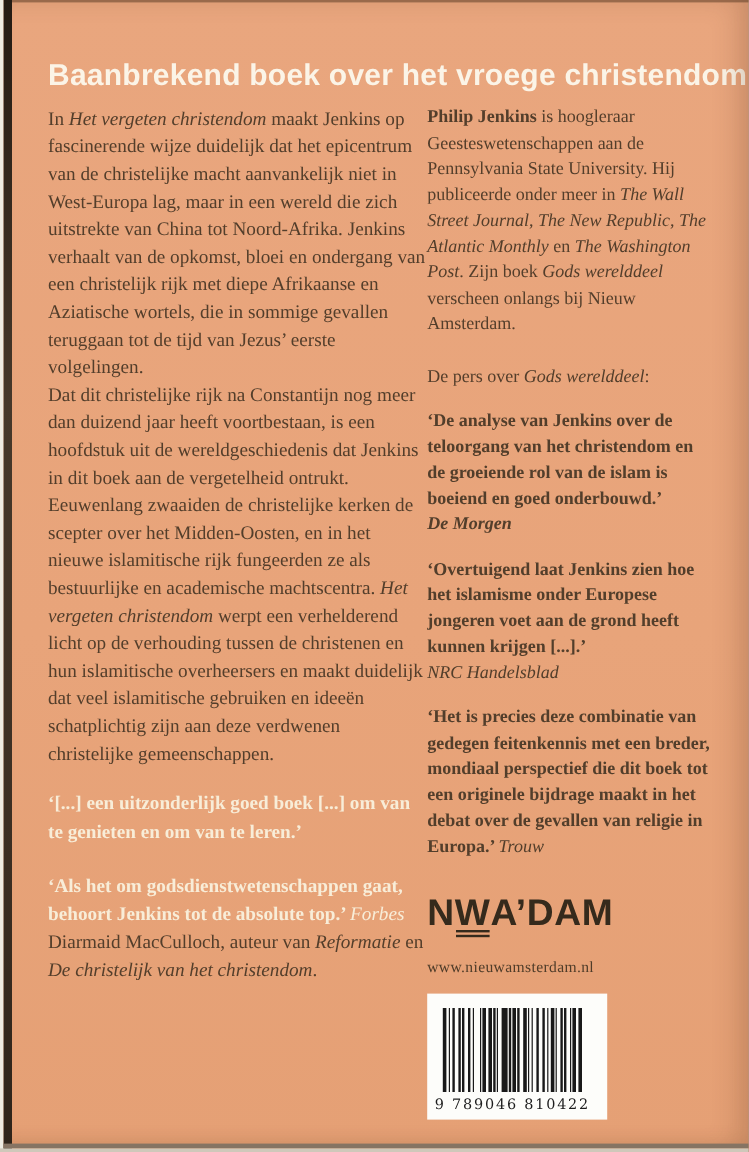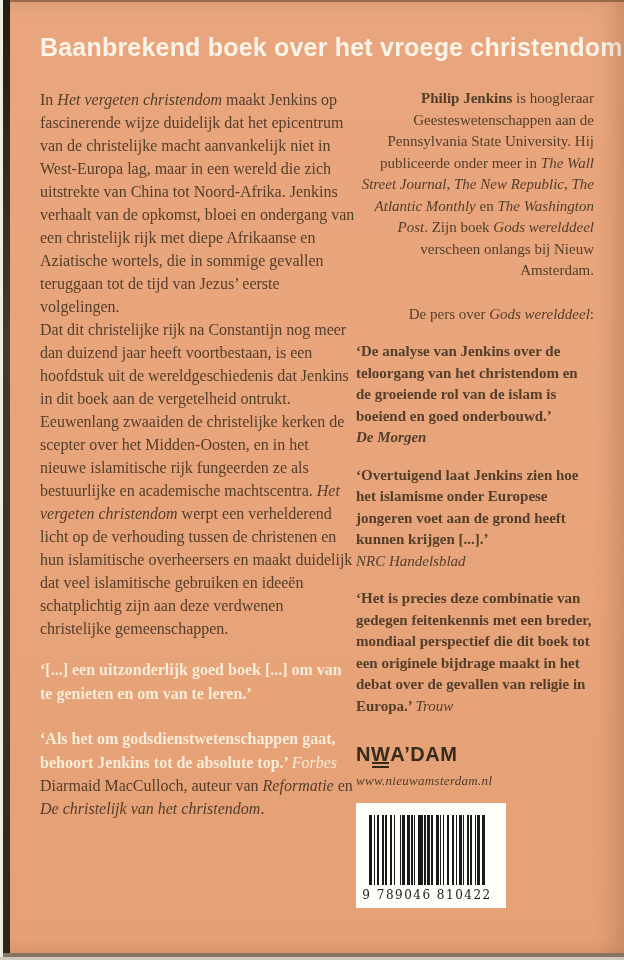--- a/index.html
+++ b/index.html
@@ -10,47 +10,47 @@
   }
   .cover::after{content:"";position:absolute;inset:0;pointer-events:none;
     box-shadow:inset -12px 0 20px rgba(95,55,28,0.16), inset 0 -10px 14px rgba(95,55,28,0.10);}
   .edge-left-white{position:absolute;left:0;top:0;bottom:0;width:3px;background:#efece2;z-index:6;}
   .edge-left-dark{position:absolute;left:3px;top:0;bottom:0;width:7px;z-index:6;
     background:linear-gradient(180deg,#241b13,#46382a 35%,#3b2e22 75%,#2e241a);}
   .edge-top{position:absolute;left:10px;right:0;top:0;height:2px;background:rgba(70,45,25,0.45);z-index:6;}
   .edge-bottom{position:absolute;left:3px;right:0;bottom:3px;height:4px;background:#867463;z-index:6;}
   .edge-bottom-light{position:absolute;left:0;right:0;bottom:0;height:3px;background:#cfc8ba;z-index:7;}
 
-  .headline{position:absolute;left:40px;top:33px;margin:0;
+  .headline{position:absolute;left:40px;top:49px;margin:0;
     font-family:"Liberation Sans","DejaVu Sans",sans-serif;
     font-size:25px;font-weight:700;color:#fbf4e7;letter-spacing:0.2px;white-space:nowrap;}
 
   .columns{position:absolute;left:40px;top:88px;width:554px;display:flex;}
   .col-left{width:316px;flex:none;}
   .col-right{flex:1;min-width:0;}
 
   .body{margin:0;font-size:16px;line-height:23px;}
-  .col-right .body{font-size:15px;line-height:21.5px;text-align:right;}
+  .col-right .body{font-size:15px;line-height:21.5px;}
   .quote{margin:0;font-size:16px;line-height:23.5px;}
   .light{color:#f8edd8;}
   .q-forbes{margin-top:22px;}
   .q-book{margin-top:18px;}
   .attribution{margin-top:0;}
   .press-intro{margin-top:22px;}
   .press-quote{margin:16px 0 0 0;font-size:15px;line-height:21.5px;color:#523e2b;}
   .st-b{font-weight:700;}
   .st-i{font-style:italic;}
 
   .publisher{margin-top:26px;}
   .logo{font-family:"Liberation Sans","DejaVu Sans",sans-serif;font-weight:700;
-    font-size:20px;letter-spacing:0.5px;color:#352a1c;}
+    font-size:31px;letter-spacing:0.5px;color:#352a1c;}
   .logo-w{position:relative;display:inline-block;}
   .logo-w::after{content:"";position:absolute;left:1px;right:1px;bottom:-2px;height:6px;
     border-top:2px solid #352a1c;border-bottom:2px solid #352a1c;box-sizing:border-box;}
-  .website{margin-top:7px;font-size:13px;letter-spacing:0.3px;color:#4f3c29;font-style:italic;}
+  .website{margin-top:19px;font-size:13px;letter-spacing:0.3px;color:#4f3c29;}
 
   .barcode-box{margin-top:14px;width:150px;background:#fdfdfa;padding:12px 12px 6px 4px;box-sizing:border-box;}
   .bars{display:flex;height:70px;justify-content:center;}
   .bars div{flex:none;height:100%;}
   .bar-b{background:#191919;}
   .isbn{margin-top:3px;font-size:12px;letter-spacing:1.5px;color:#1d1d1d;text-align:center;
     font-family:"DejaVu Serif",serif;white-space:nowrap;}
 </style>
 </head>
 <body>

